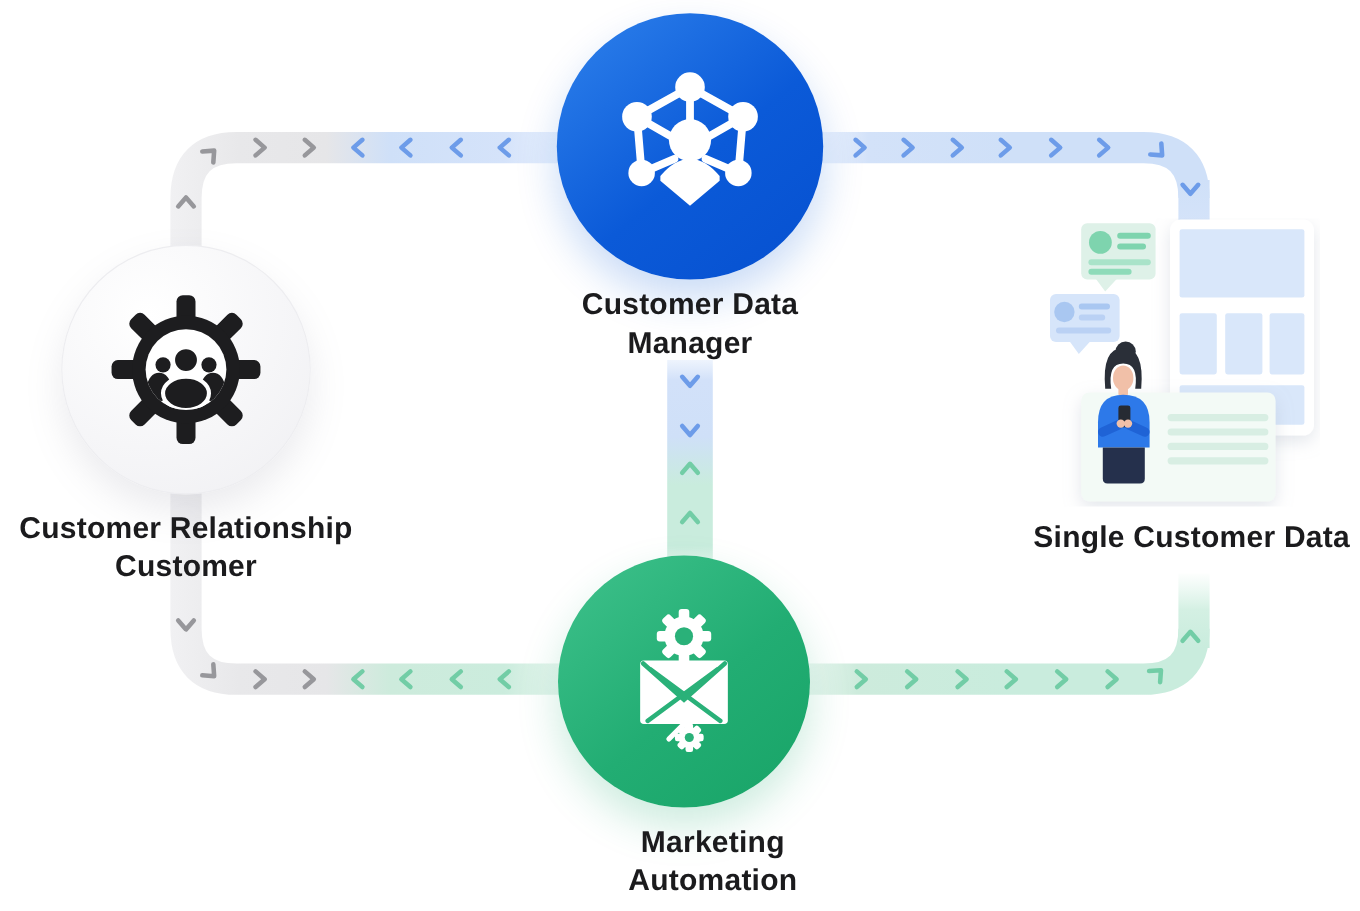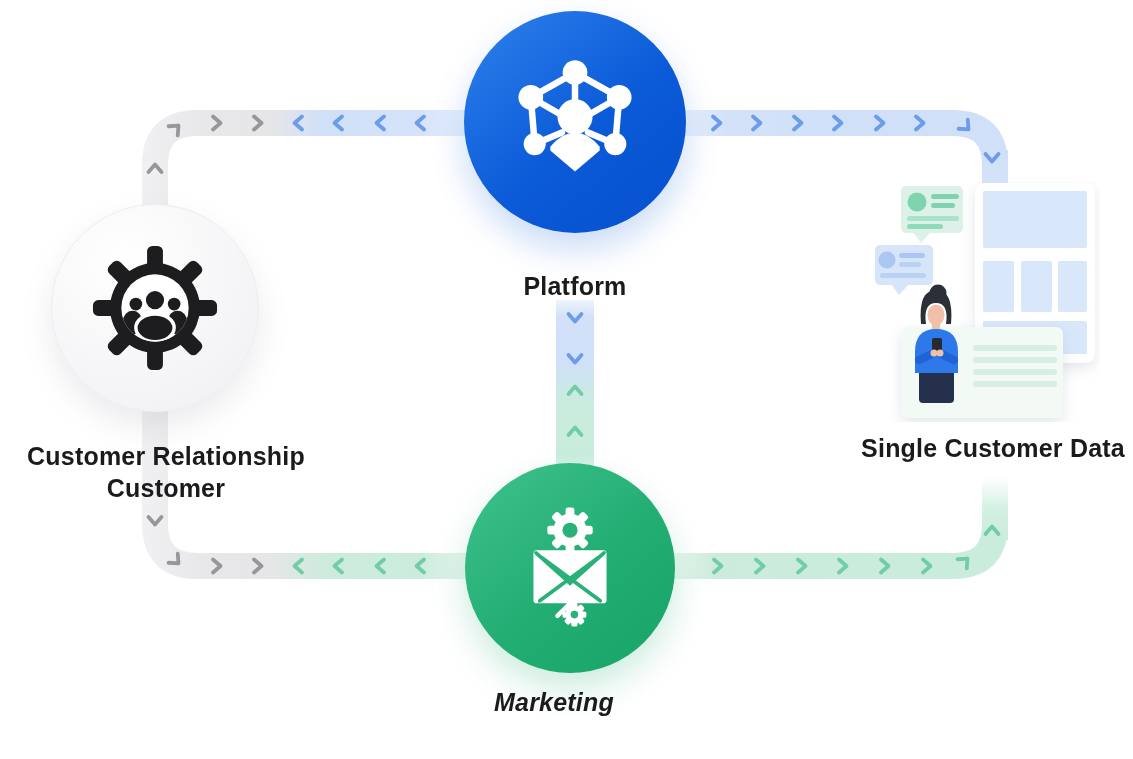--- a/index.html
+++ b/index.html
@@ -25,22 +25,22 @@
   .circle-ma{
     left:465px;top:463px;width:210px;height:210px;
     background:linear-gradient(140deg,#3fc28c 0%,#22ad73 55%,#18a467 100%);
     box-shadow:0 16px 34px rgba(26,167,108,.22);
   }
   .node-label{
     position:absolute;text-align:center;font-weight:700;font-size:25px;line-height:32px;
     color:#1b1b1d;letter-spacing:.2px;
   }
   .label-cdp{left:425px;top:238px;width:300px;}
-  .label-crm{left:16px;top:424px;width:300px;margin-top:16px;}
-  .label-ma{left:404px;top:686px;width:300px;font-style:italic;}
+  .label-crm{left:5px;top:424px;width:300px;}
+  .label-ma{left:444px;top:686px;width:300px;}
   .label-scv{left:843px;top:432px;width:300px;}
   .scv-illustration{position:absolute;left:855px;top:182px;}
 </style>
 </head>
 <body>
 
 <div class="stage">
 
   <svg class="pipes" width="1133" height="759" viewBox="0 0 1133 759">
     <defs>
@@ -335,27 +335,28 @@
         <line x1="64" y1="178" x2="77" y2="172"></line>
         <line x1="99" y1="178" x2="86" y2="172"></line>
       </g>
       <circle cx="79" cy="171" r="3.5" fill="#f1c0a8"></circle>
       <circle cx="85" cy="171" r="3.5" fill="#f1c0a8"></circle>
       <path d="M64,191 L99,191 L99,217 Q99,221 95,221 L68,221 Q64,221 64,217 Z" fill="#25304c"></path>
     </g>
   </svg>
 
   <div class="node-label label-cdp">
-    <br>
-    <span>Platform</span>
+    <span>Customer Data</span><br>
+    <span>Manager</span>
   </div>
   <div class="node-label label-crm">
     <span>Customer Relationship</span><br>
     <span>Customer</span>
   </div>
   <div class="node-label label-ma">
     <span>Marketing</span><br>
+    <span>Automation</span>
   </div>
   <div class="node-label label-scv">
     <span>Single Customer Data</span>
   </div>
 
 </div>
 
 </body></html>

